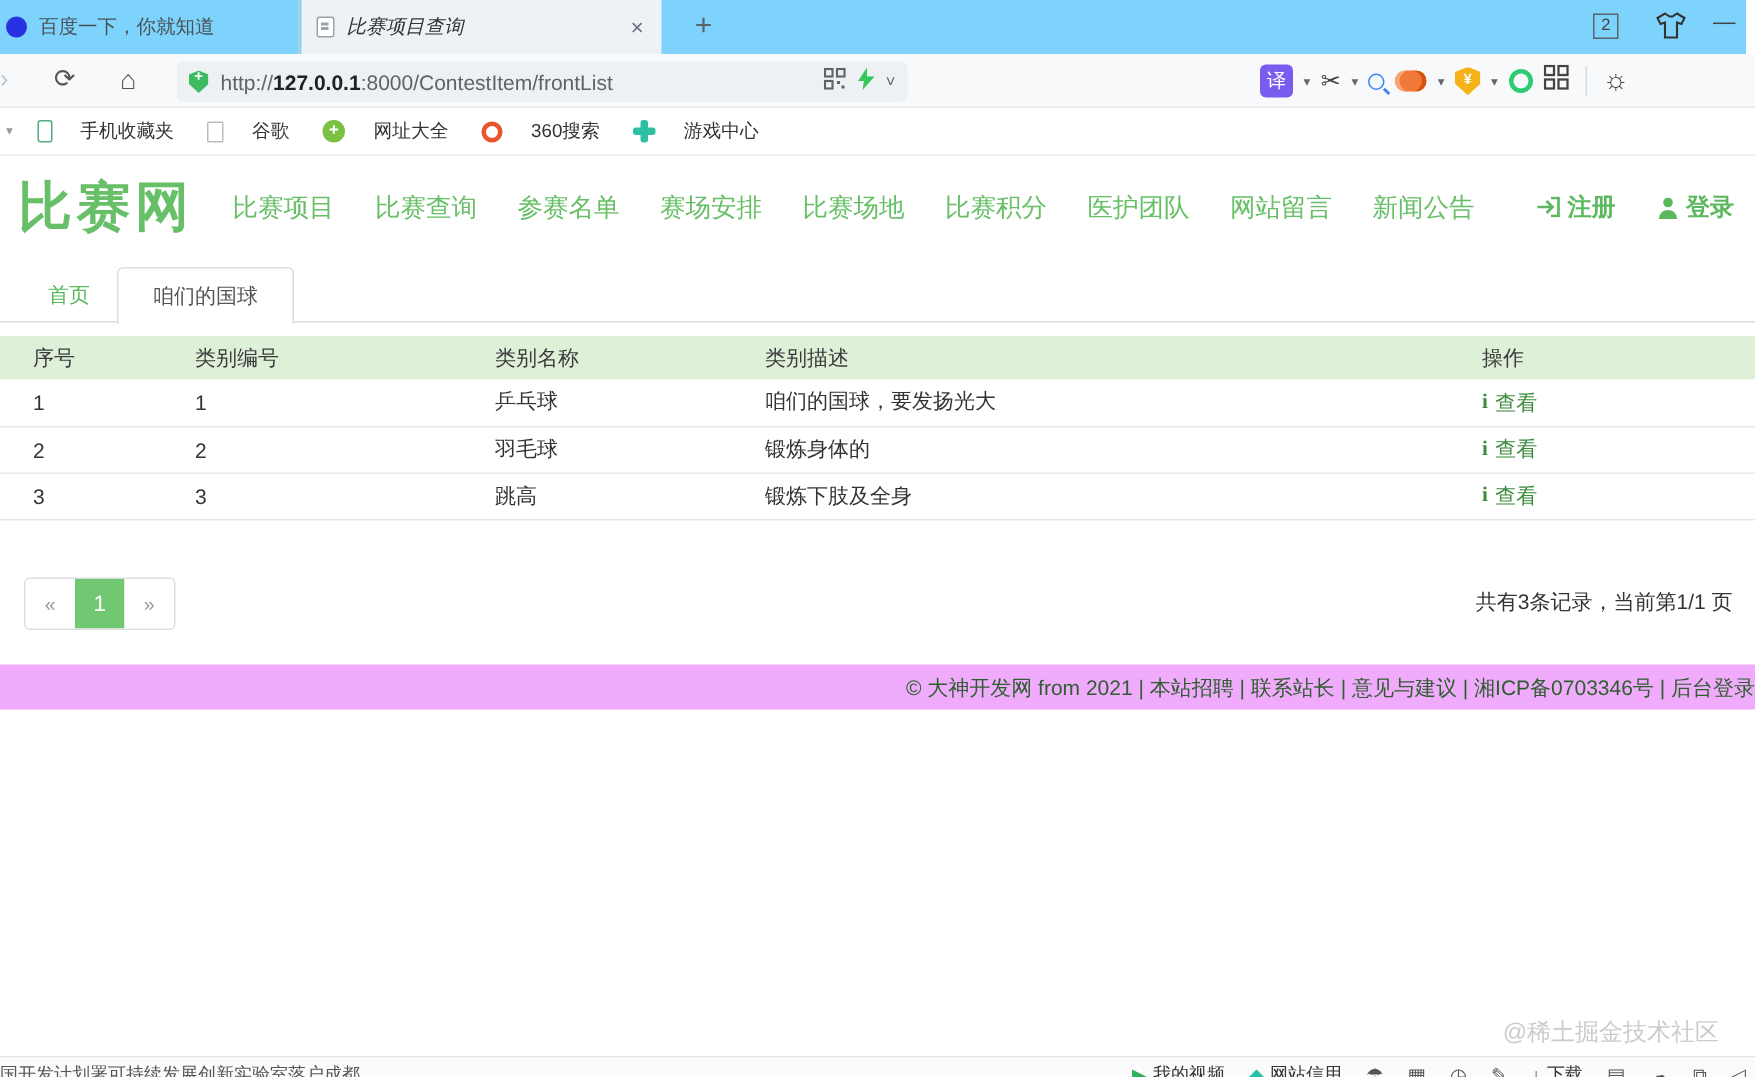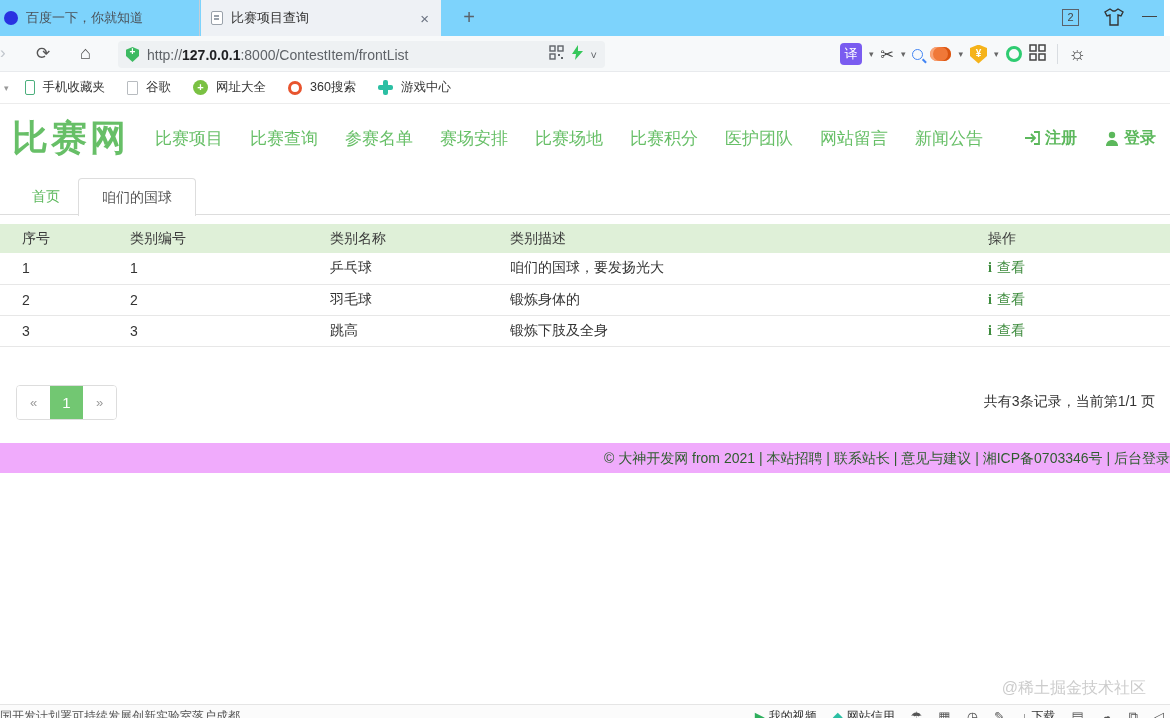--- a/index.html
+++ b/index.html
@@ -4,21 +4,21 @@
 <style>
   * { margin:0; padding:0; box-sizing:border-box; }
   html,body { width:1170px; height:718px; overflow:hidden; background:#fff;
     font-family:"Liberation Sans","DejaVu Sans",sans-serif; }
 
   
   .tabbar { position:absolute; top:0; left:0; width:1164px; height:36px; background:#7dd3fc; }
   .btab { position:absolute; top:0; height:36px; display:flex; align-items:center; gap:8px;
     padding:0 10px; font-size:13px; color:#4a5158; }
   .btab.inactive { left:0; width:200px; border-right:1px solid #c6ccd4; }
-  .btab.active { left:201px; width:240px; background:#eef1f5; color:#333; }
+  .btab.active { left:201px; width:240px; background:#eef1f5; color:#333;font-style:italic; }
   .favicon-baidu { width:14px; height:14px; margin-left:-6px; border-radius:50%;
     background:#2932e1; flex:none; }
   .doc-ico { width:12px; height:14px; border:1.5px solid #9aa2ab; border-radius:2px;
     background:#fff; flex:none; position:relative; }
   .doc-ico::after { content:""; position:absolute; left:2px; top:3px; width:5px; height:1.5px;
     background:#9aa2ab; box-shadow:0 3px 0 #9aa2ab; }
   .tab-title { white-space:nowrap; overflow:hidden; flex:1; }
   .tab-close { font-size:15px; color:#6a7280; cursor:pointer; padding:0 2px; }
   .newtab { position:absolute; left:455px; top:4px; width:28px; height:28px; text-align:center;
     line-height:26px; font-size:20px; color:#5a626b; }
@@ -67,21 +67,21 @@
     clip-path:polygon(50% 0,100% 18%,100% 60%,50% 100%,0 60%,0 18%); color:#fff; font-size:10px;
     text-align:center; line-height:17px; font-weight:bold; }
   .gring { width:16px; height:16px; border:3px solid #2ecc71; border-radius:50%; }
   .vdiv { width:1px; height:20px; background:#d9dde1; margin:0 4px; }
   .sun { font-size:19px; color:#444; }
 
   
   .bookmarks { position:absolute; top:72px; left:0; width:1170px; height:32px; background:#fff;
     border-bottom:1px solid #ececec; display:flex; align-items:center; gap:10px; padding:0 4px; }
   .bm-caret { font-size:9px; color:#999; }
-  .bm { display:flex; align-items:center; gap:8px; font-size:12.5px; color:#333; padding:0 6px; }
+  .bm { display:flex; align-items:center; gap:19px; font-size:12.5px; color:#333; padding:0 6px; }
   .phone-ico { width:10px; height:15px; border:1.5px solid #4caf7d; border-radius:2px; }
   .page-ico { width:11px; height:14px; border:1.3px solid #b8bcc0; border-radius:1px; }
   .circle-plus { width:15px; height:15px; border-radius:50%; background:#7ac143; color:#fff;
     font-size:11px; font-weight:bold; text-align:center; line-height:15px; }
   .ring360 { width:14px; height:14px; border-radius:50%; border:3px solid #e8542e; }
   .clover { position:relative; width:15px; height:15px; }
   .clover::before,.clover::after { content:""; position:absolute; background:#2bbfa3; border-radius:2px; }
   .clover::before { left:5px; top:0; width:5px; height:15px; }
   .clover::after { left:0; top:5px; width:15px; height:5px; }
 

